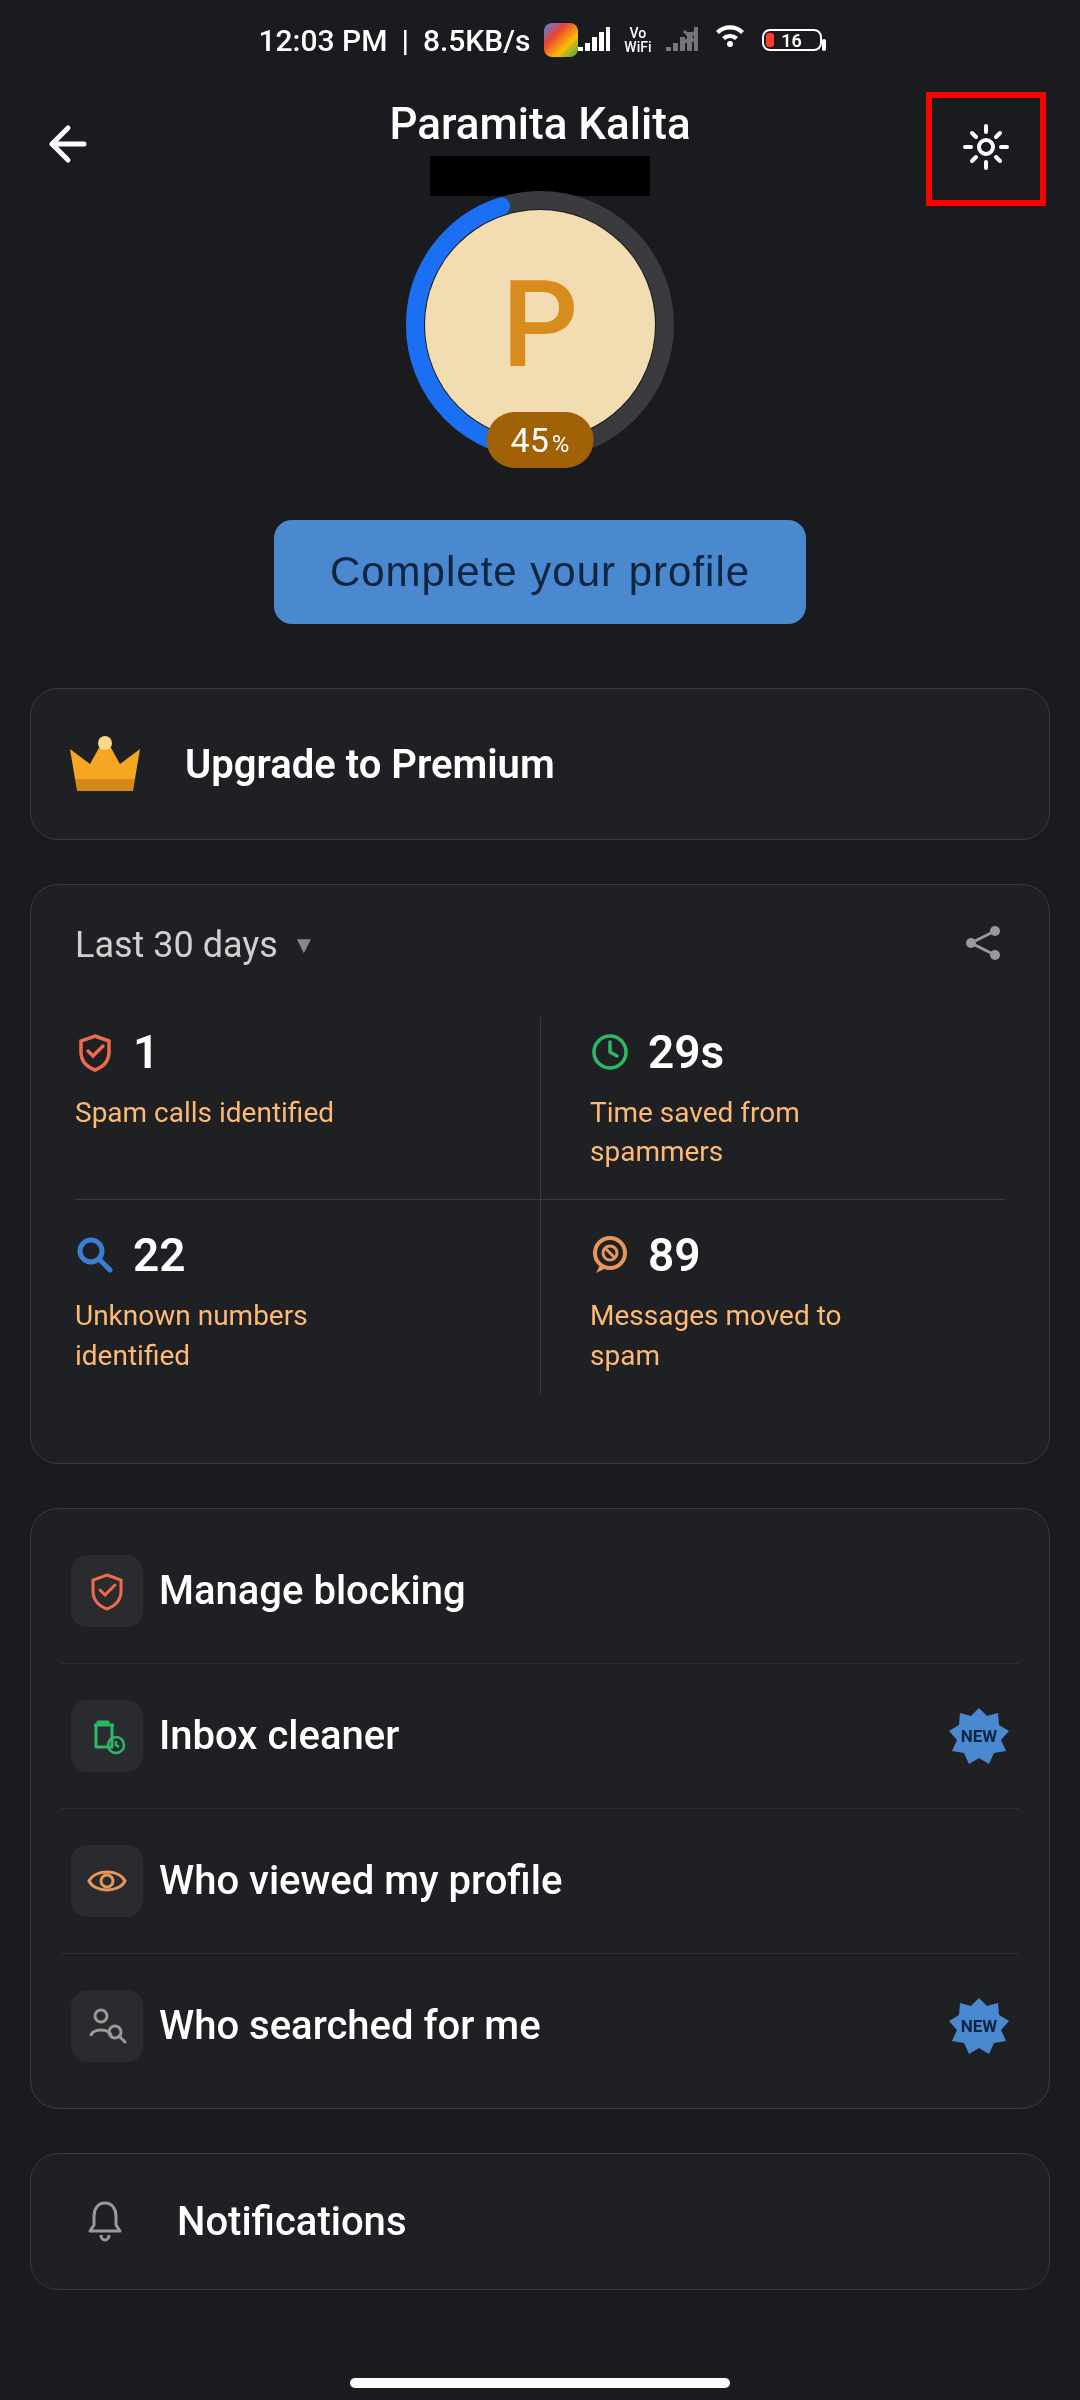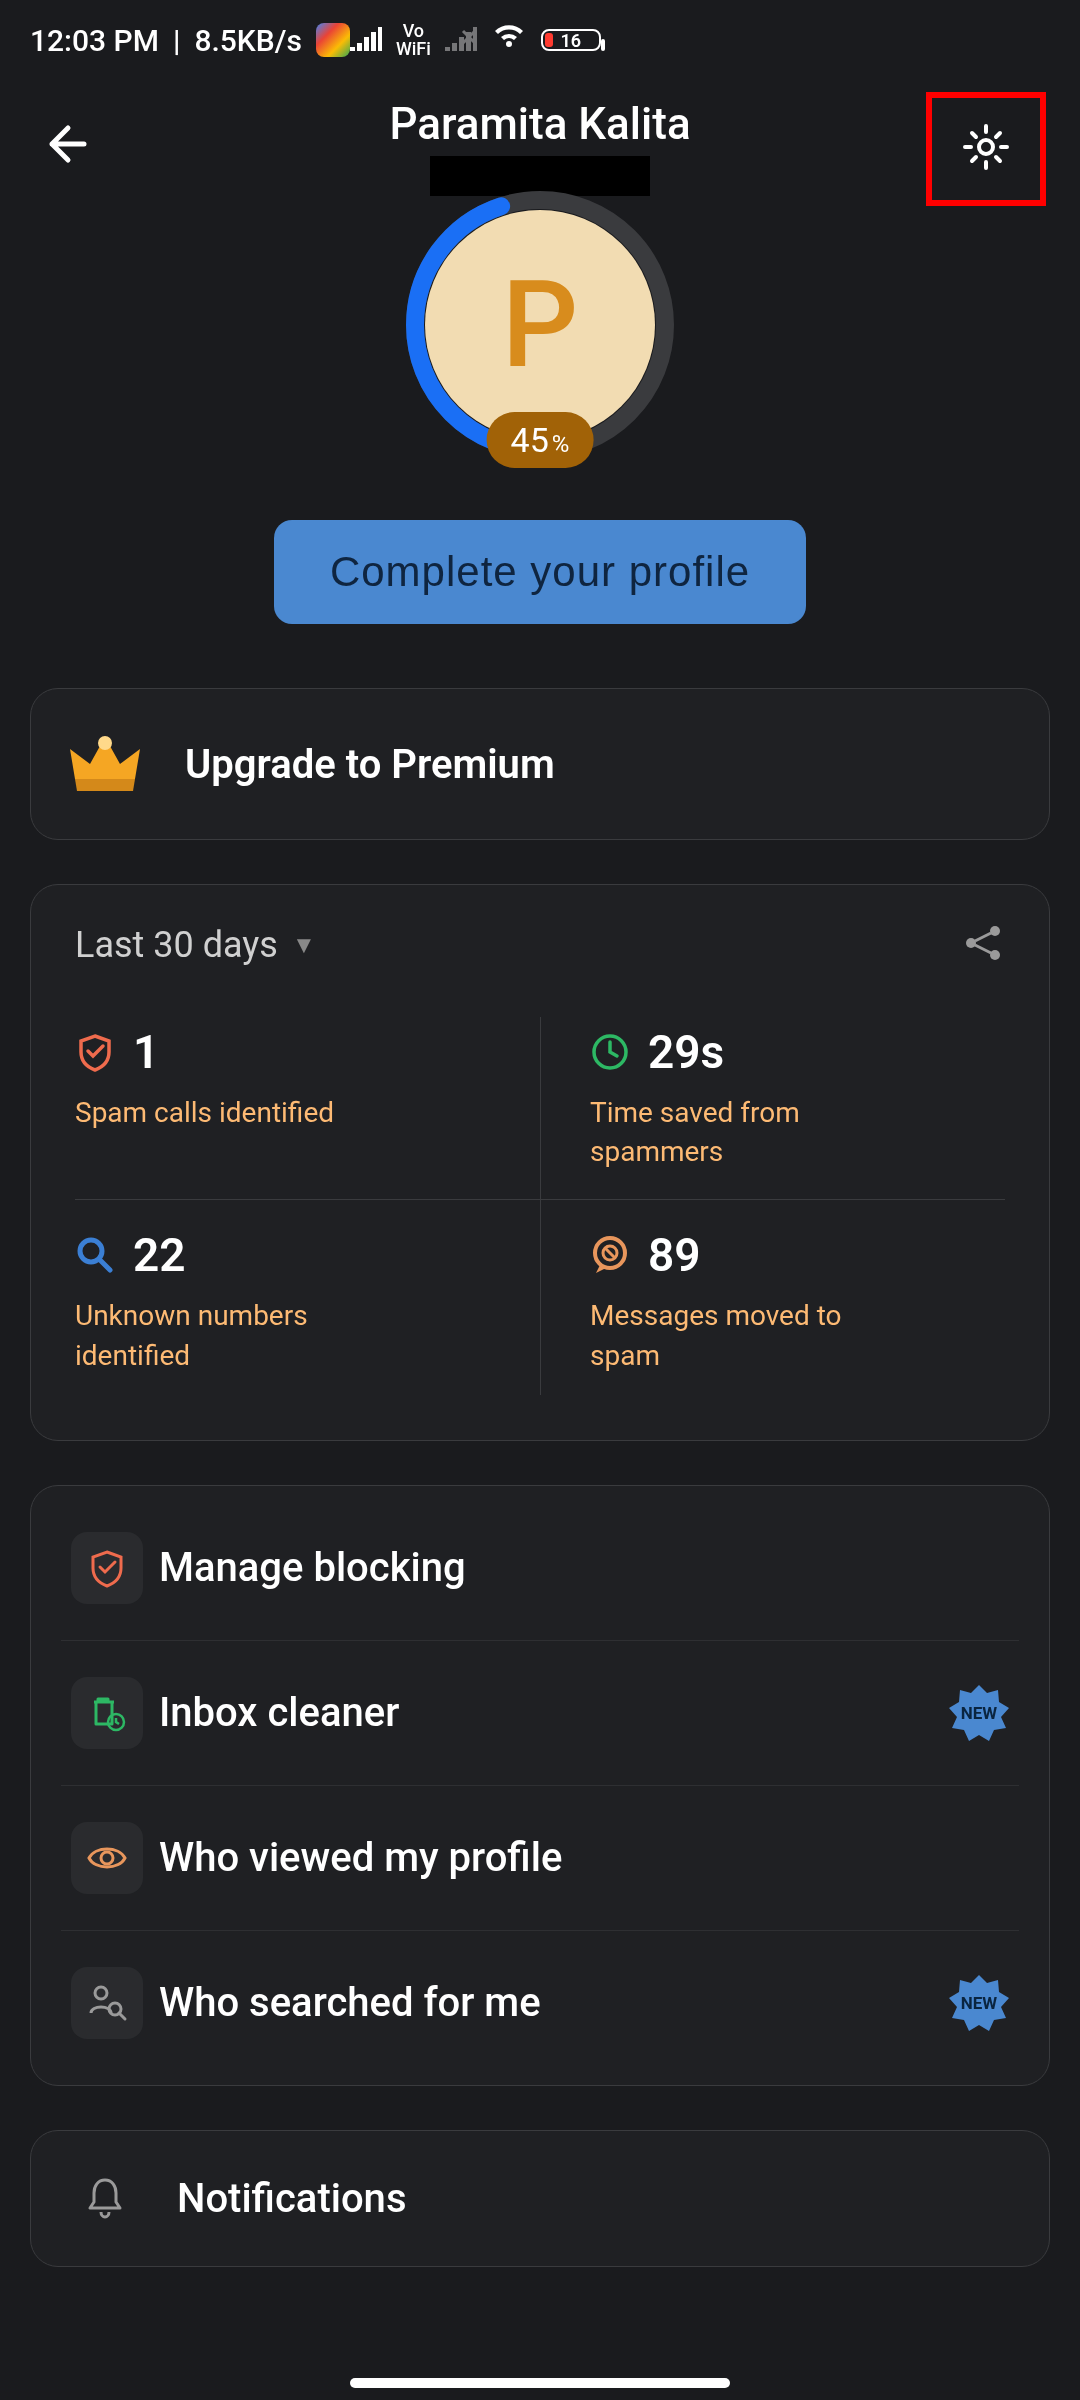--- a/index.html
+++ b/index.html
@@ -1,23 +1,23 @@
 <!DOCTYPE html>
 <html><head>
 <meta charset="utf-8">
 <style>
   * { box-sizing: border-box; margin: 0; padding: 0; }
   html, body { width: 1080px; height: 2400px; background: #1a1b1e; font-family: -apple-system, BlinkMacSystemFont, 'Segoe UI', Roboto, sans-serif; color: #fff; overflow: hidden; }
   
   
-  .status-bar { height: 80px; display: flex; align-items: center; justify-content: flex-start; padding: 16px 30px; font-size: 30px; font-weight: 500; }
+  .status-bar { height: 80px; display: flex; align-items: center; justify-content: center; padding: 16px 30px; font-size: 30px; font-weight: 500; }
   .status-left { display: flex; align-items: center; gap: 14px; }
   .status-right { display: flex; align-items: center; gap: 14px; }
   .app-icon-small { width: 34px; height: 34px; background: linear-gradient(135deg,#4285f4,#ea4335,#fbbc05,#34a853); border-radius: 8px; }
-  .vowifi { font-size: 18px; line-height: 1; text-align: center; }
+  .vowifi { font-size: 14px; line-height: 1; text-align: center; }
   .signal-weak { opacity: 0.4; }
   .battery { display: flex; align-items: center; border: 2.5px solid #fff; border-radius: 8px; width: 60px; height: 22px; position: relative; padding: 2px; }
   .battery::after { content:''; position:absolute; right:-6px; top:8px; width:4px; height:12px; background:#fff; border-radius:2px; }
   .battery-fill { background:#ff3b30; width:16%; height:100%; border-radius:3px; font-size:16px; color:#fff; display:flex; align-items:center; justify-content:center; font-weight:600; }
   .battery-text { position:absolute; left:0; right:0; text-align:center; font-size:18px; font-weight:600; }
   
   
   .header { position: relative; padding: 10px 30px 20px; }
   .back-btn { position: absolute; left: 40px; top: 40px; }
   .settings-btn { position: absolute; right: 34px; top: 12px; width: 120px; height: 114px; border: 6px solid #ff0000; display:flex; align-items:center; justify-content:center; }
@@ -36,21 +36,21 @@
   .cta-btn { display: block; margin: 60px auto 0; background: #4a88d0; color: #0f2540; font-size: 42px; font-weight: 500; padding: 28px 56px; border-radius: 18px; letter-spacing: 1px; border:none; }
   
   
   .card { margin: 44px 30px 0; border: 1.5px solid #3a3b3e; border-radius: 28px; background: #1f2023; }
   
   .premium-card { display:flex; align-items:center; gap: 40px; padding: 40px 34px; }
   .crown-icon { width: 80px; height: 70px; position: relative; }
   .premium-text { font-size: 40px; font-weight: 600; }
   
   
-  .stats-card { padding: 36px 44px 37px; }
+  .stats-card { padding: 36px 44px 60px; }
   .stats-header { display:flex; align-items:center; justify-content:space-between; }
   .period-select { display:flex; align-items:center; gap:14px; font-size:36px; color:#d0d0d0; }
   .chevron-down { font-size: 24px; color:#888; }
   .share-icon { color:#9a9a9a; }
   .stats-grid { display:grid; grid-template-columns: 1fr 1fr; margin-top: 40px; position:relative; }
   .stats-grid::before { content:''; position:absolute; left:50%; top:8px; bottom:8px; width:1px; background:#3a3b3e; }
   .stats-row-divider { grid-column: 1 / -1; height:1px; background:#3a3b3e; margin: 0; }
   .stat-cell { padding: 16px 0 28px; }
   .stat-cell.right { padding-left: 50px; }
   .stat-value { display:flex; align-items:center; gap:18px; font-size: 46px; font-weight: 600; }

